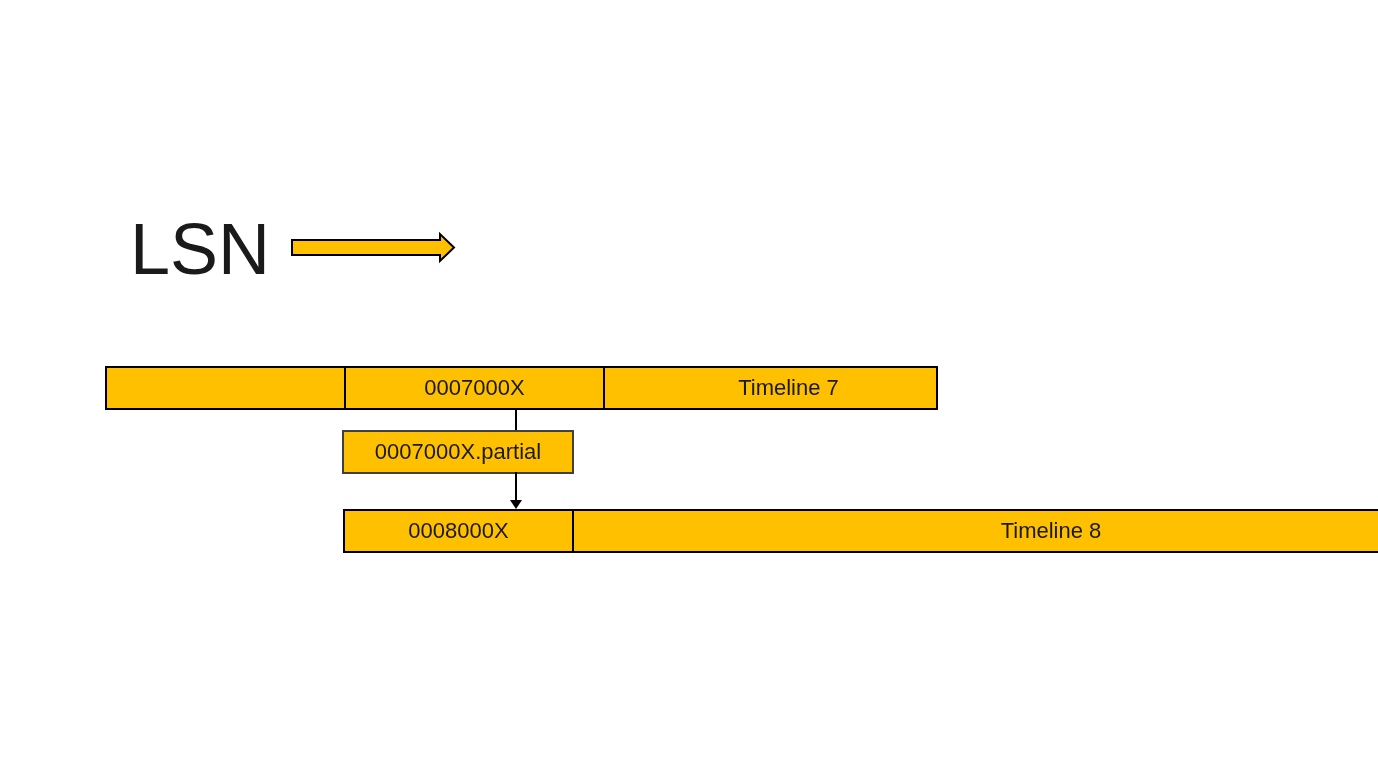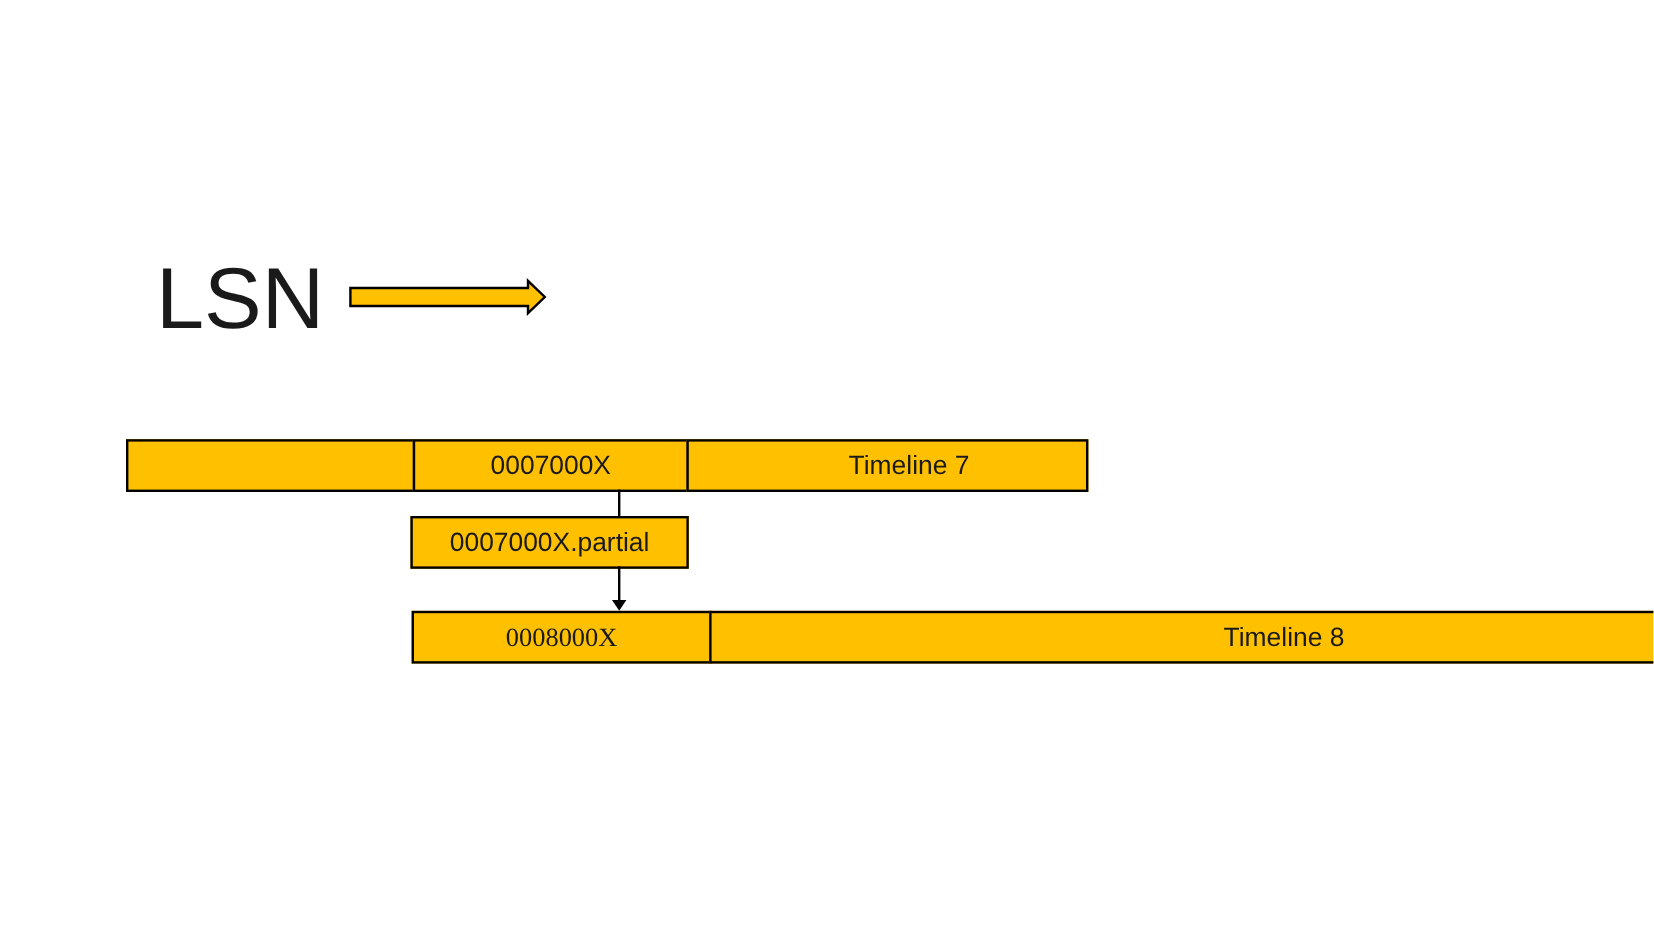--- a/index.html
+++ b/index.html
@@ -51,42 +51,42 @@
     justify-content: center;
     font-size: 22px;
     color: #1a1a1a;
     white-space: nowrap;
     overflow: visible;
   }
   .seg + .seg { margin-left: -2px; }
 
   .bar-timeline7 { left: 105px; top: 366px; height: 44px; }
   .seg-t7-empty   { width: 241px; }
-  .seg-t7-0007    { width: 230px; }
+  .seg-t7-0007    { width: 261px; }
   .seg-t7-label   { width: 335px; padding-left: 36px; }
 
   .partial-box {
     position: absolute;
     left: 342px;
     top: 430px;
     width: 232px;
     height: 44px;
     box-sizing: border-box;
     background: #FFC000;
-    border: 2px solid #000000;
+    border: 2px solid #404040;
     display: flex;
     align-items: center;
     justify-content: center;
     font-size: 22px;
     color: #1a1a1a;
     white-space: nowrap;
   }
 
   .bar-timeline8 { left: 343px; top: 509px; height: 44px; }
-  .seg-t8-0008    { width: 250px; font-family: Liberation Serif, serif; }
+  .seg-t8-0008    { width: 231px; }
   .seg-t8-label   { width: 958px; } 
 
   
   .connector-line {
     position: absolute;
     width: 2px;
     background: #000000;
   }
   .connector-line-top    { left: 515px; top: 408px; height: 24px; }
   .connector-line-bottom { left: 515px; top: 472px; height: 28px; }

